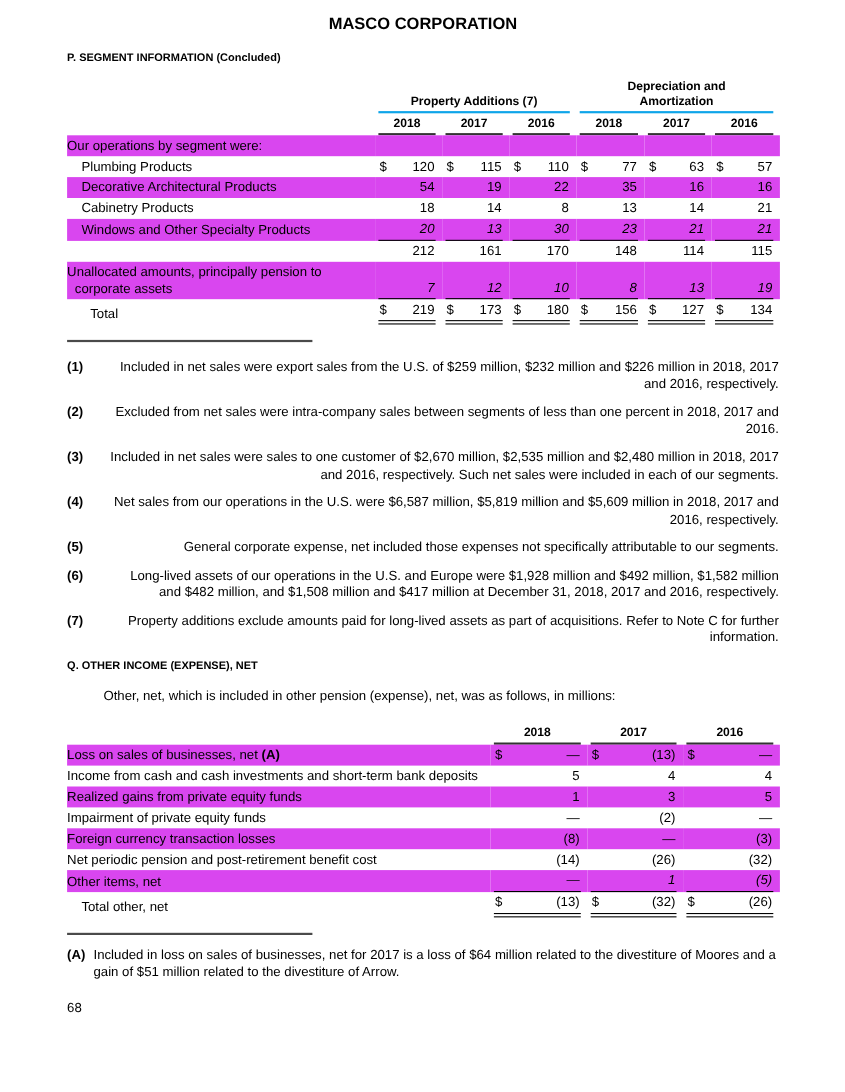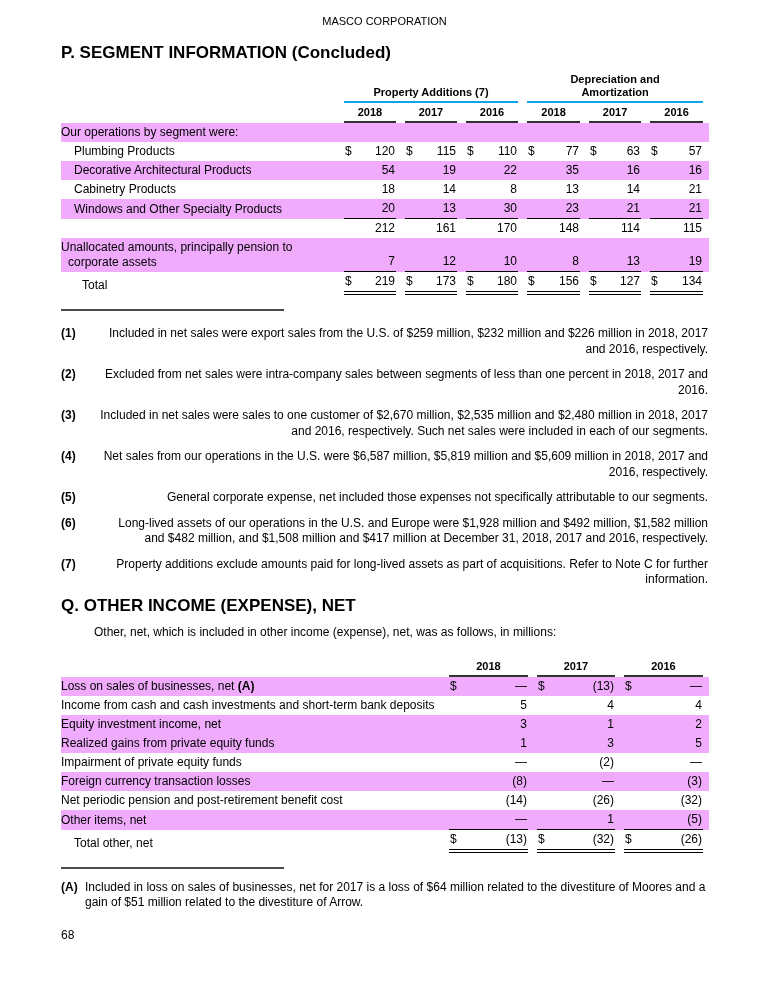--- a/index.html
+++ b/index.html
@@ -3,38 +3,38 @@
 <meta charset="utf-8">
 <style>
   * { box-sizing: border-box; }
   html,body { margin:0; padding:0; }
   body {
     width:768px; height:993px; background:#ffffff; overflow:hidden;
     font-family:"Liberation Sans", sans-serif; font-size:12px; color:#000;
   }
   .page { padding:14px 60px 0 61px; }
 
-  .doc-title, .doc-subtitle { text-align:center; font-weight:normal; font-size:11px; line-height:15px; }
+  .doc-title, .doc-subtitle { text-align:center; font-weight:bold; font-size:15px; line-height:15px; }
   .doc-subtitle { margin-top:11px; }
-  .sec-heading { font-weight:bold; font-size:17px; margin-top:16px; line-height:15px; }
+  .sec-heading { font-weight:bold; font-size:10px; margin-top:16px; line-height:15px; }
 
   table { border-collapse:collapse; table-layout:fixed; width:648px; margin-top:13px; }
   td { padding:0; vertical-align:bottom; }
-  tr.shaded { background:#f0abfc; }
+  tr.shaded { background:#d946ef; }
 
   .lbl { line-height:15px; padding:2px 10px 2px 0; }
   .lbl .hang { display:block; padding-left:7px; text-indent:-7px; }
   .lbl.ind1 { padding-left:13px; }
   .lbl.ind2 { padding-left:21px; }
 
   .num .cw {
     display:flex; justify-content:space-between; align-items:baseline;
     margin:0 6px 0 3px; padding:2px 1px; line-height:15px;
   }
-  .cw.rule  { border-bottom:1.5px solid #000; }
+  .cw.rule  { border-bottom:1.5px solid #000;font-style:italic; }
   .cw.drule { border-bottom:4px double #000; }
   .cur { text-align:left; }
   .val { text-align:right; }
 
   .grp {
     font-size:11px; font-weight:bold; text-align:center; white-space:pre-line;
     border-bottom:2px solid #0ea5e9; margin:0 6px 0 3px; padding-bottom:2px; line-height:13px;
   }
   .yh {
     font-size:11px; font-weight:bold; text-align:center;
@@ -467,21 +467,21 @@
       <span class="fn-num">(6)</span>
       <span class="fn-text">Long-lived assets of our operations in the U.S. and Europe were $1,928 million and $492 million, $1,582 million and $482 million, and $1,508 million and $417 million at December 31, 2018, 2017 and 2016, respectively.</span>
     </div>
     <div class="fn">
       <span class="fn-num">(7)</span>
       <span class="fn-text">Property additions exclude amounts paid for long-lived assets as part of acquisitions.  Refer to Note C for further information.</span>
     </div>
   </div>
 
   <div class="sec-heading" style="margin-top:10px">Q. OTHER INCOME (EXPENSE), NET</div>
-  <div class="q-intro">Other, net, which is included in other income (expense), net, was as follows, in millions:</div>
+  <div class="q-intro">Other, net, which is included in other pension (expense), net, was as follows, in millions:</div>
 
   <table style="margin-top:17px">
     <colgroup>
       <col style="width:385px">
         <col style="width:88px">
         <col style="width:87px">
         <col style="width:88px">
     </colgroup>
     <thead>
       <tr>
@@ -539,43 +539,20 @@
           </td>
           <td class="num">
             <div class="cw">
               <span class="cur">&nbsp;</span>
               <span class="val">4</span>
             </div>
           </td>
         </tr>
         <tr class="shaded">
           <td class="lbl">
-            <span class="hang">Equity investment income, net</span>
-          </td>
-          <td class="num">
-            <div class="cw">
-              <span class="cur">&nbsp;</span>
-              <span class="val">3</span>
-            </div>
-          </td>
-          <td class="num">
-            <div class="cw">
-              <span class="cur">&nbsp;</span>
-              <span class="val">1</span>
-            </div>
-          </td>
-          <td class="num">
-            <div class="cw">
-              <span class="cur">&nbsp;</span>
-              <span class="val">2</span>
-            </div>
-          </td>
-        </tr>
-        <tr class="shaded">
-          <td class="lbl">
             <span class="hang">Realized gains from private equity funds</span>
           </td>
           <td class="num">
             <div class="cw">
               <span class="cur">&nbsp;</span>
               <span class="val">1</span>
             </div>
           </td>
           <td class="num">
             <div class="cw">

